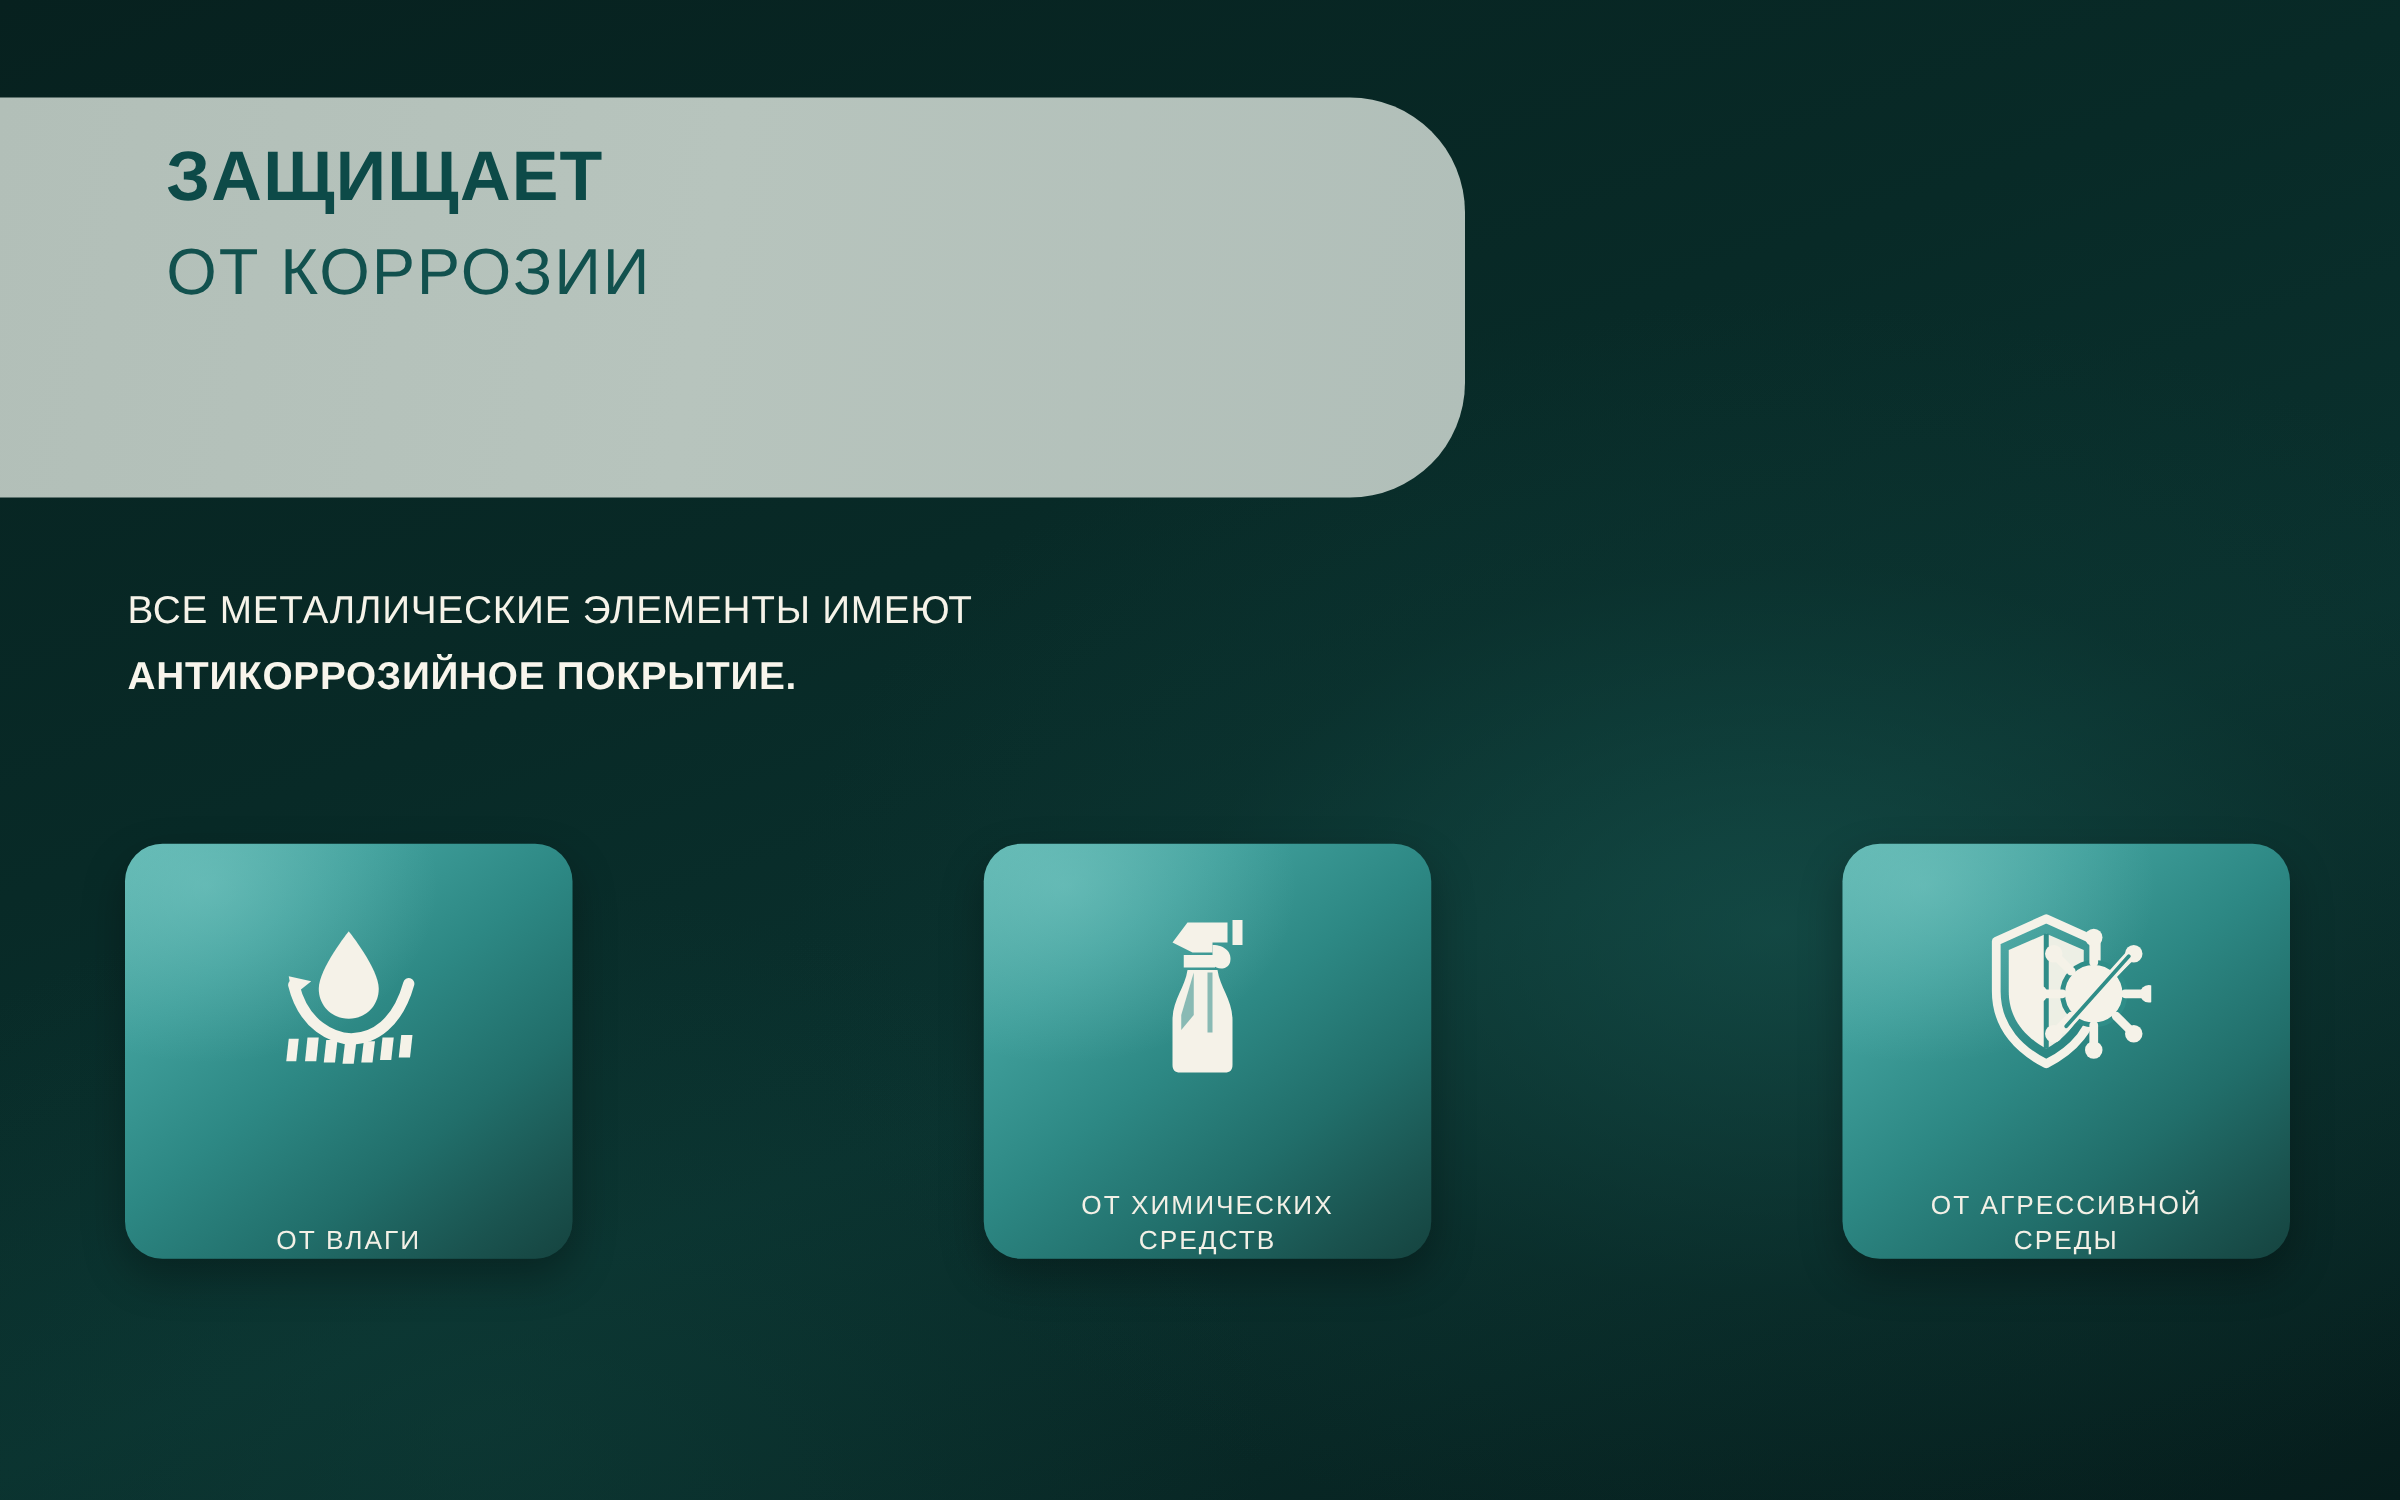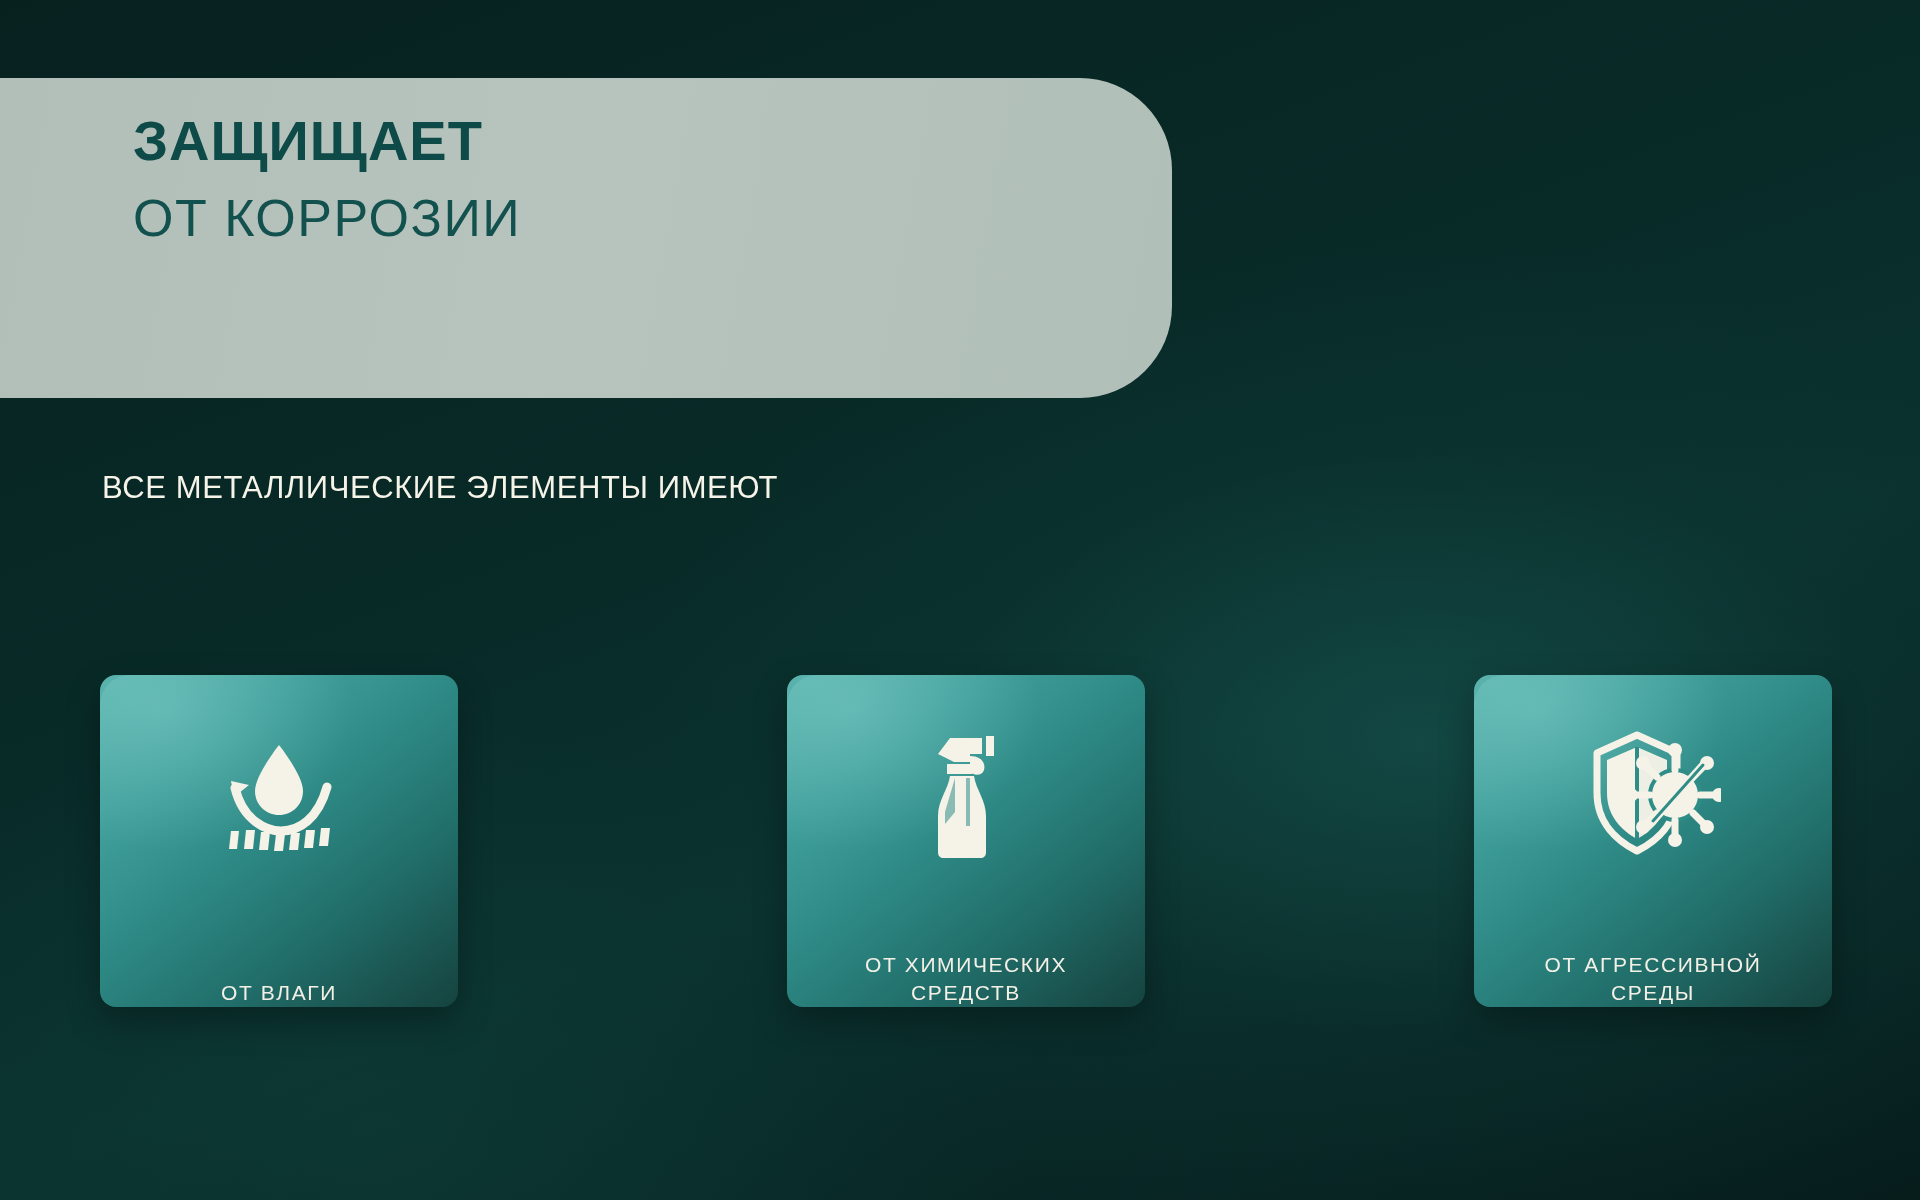--- a/index.html
+++ b/index.html
@@ -97,21 +97,21 @@
     width:1732px;
     height:332px;
     display:flex;
     justify-content:space-between;
   }
 
   .card {
     position:relative;
     width:358px;
     height:332px;
-    border-radius:16px;
+    border-radius:30px;
     background:linear-gradient(142deg, #5bb3ae 0%, #3f9e9a 26%, #2d8884 48%, #216e6a 70%, #1a534f 88%, #15433f 100%);
     box-shadow:0 14px 34px rgba(0,0,0,0.30);
     display:flex;
     flex-direction:column;
     align-items:center;
     overflow:hidden;
   }
   .card::after{
     content:"";
     position:absolute;
@@ -166,20 +166,21 @@
 
   <div class="banner">
     <div class="banner-inner">
       <div class="title-line1">ЗАЩИЩАЕТ</div>
       <div class="title-line2">ОТ КОРРОЗИИ</div>
     </div>
   </div>
 
   <div class="subtitle">
     <div class="sub-l1">ВСЕ МЕТАЛЛИЧЕСКИЕ ЭЛЕМЕНТЫ ИМЕЮТ</div>
+    <div class="sub-l2">АНТИКОРРОЗИЙНОЕ ПОКРЫТИЕ.</div>
   </div>
 
   <div class="cards">
 
     <div class="card">
       <div class="card-icon">
         <svg width="128" height="118" viewBox="0 0 128 118" fill="none">
 
           <path d="M64 10 C64 10 88 40 88 56 C88 70 77 80 64 80 C51 80 40 70 40 56 C40 40 64 10 64 10 Z" fill="#f5f2e8"></path>
 

